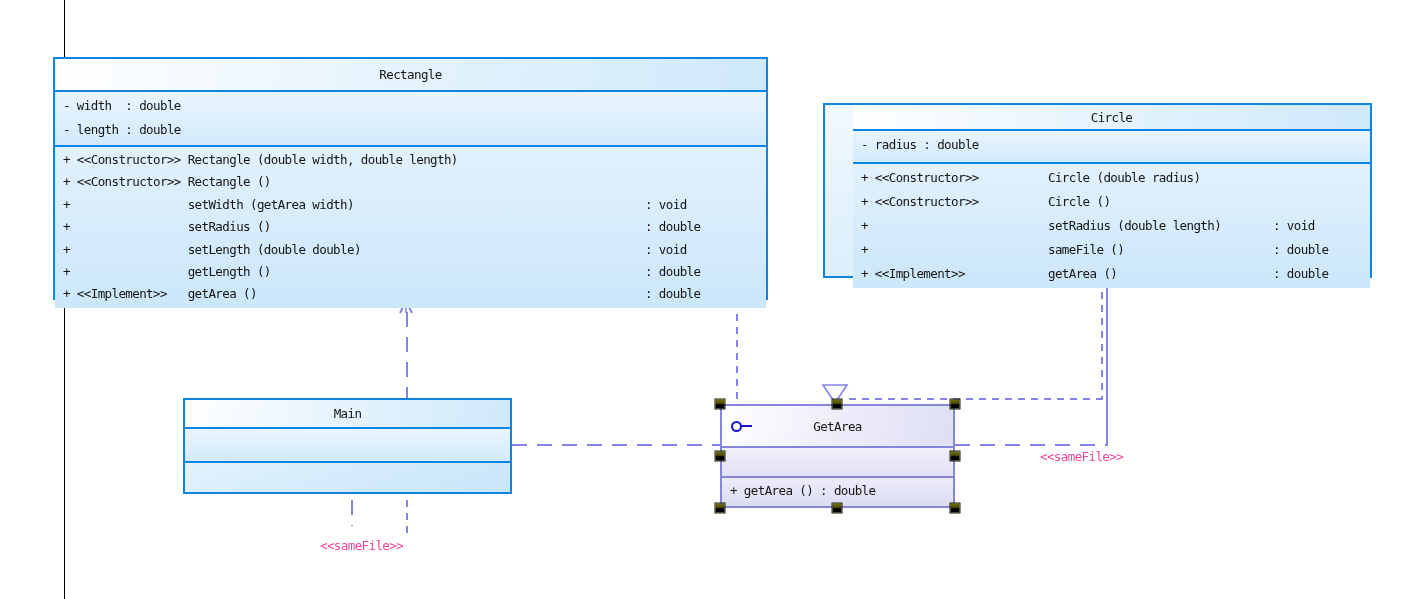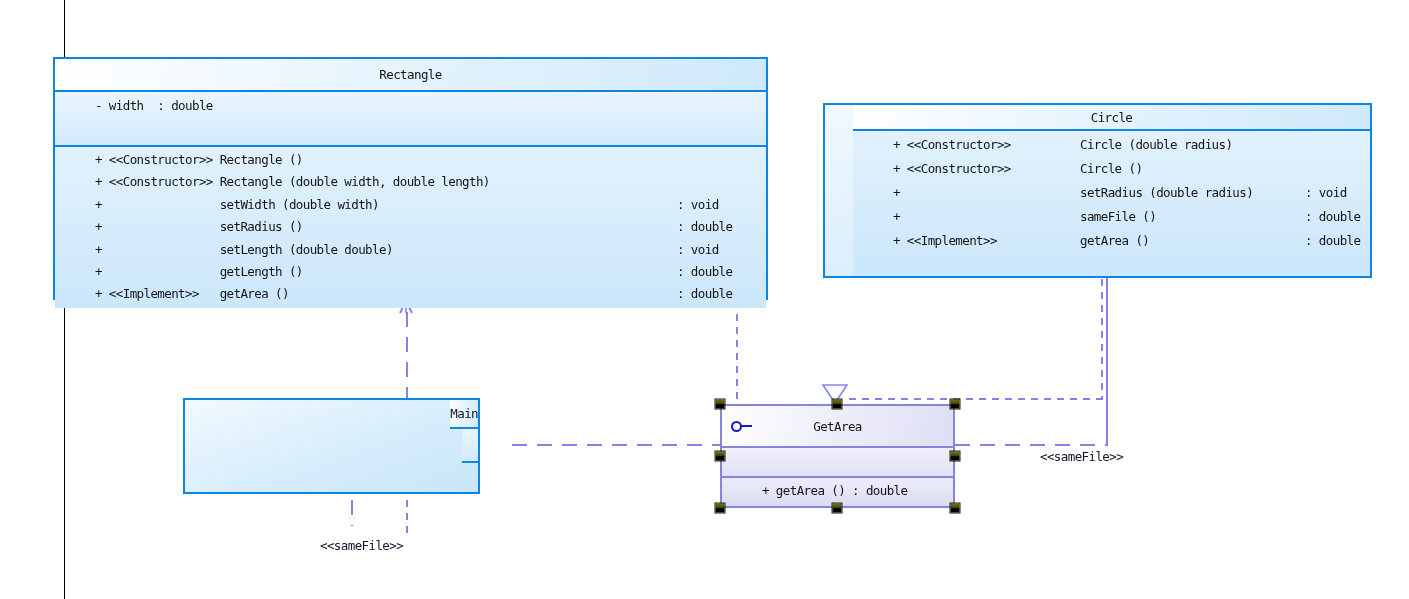--- a/index.html
+++ b/index.html
@@ -22,21 +22,21 @@
   .cls .title{
     flex:0 0 auto; display:flex; align-items:center; justify-content:center;
     border-bottom:2px solid #0d86e3;
     background:linear-gradient(100deg,#ffffff 0%,#e7f4fd 45%,#cfe9fb 100%);
     position:relative;
   }
   .cls .attrs{ flex:0 0 auto; border-bottom:2px solid #0d86e3; padding:2px 8px;
     background:linear-gradient(180deg,#e9f5fe 0%,#d2eafb 100%);}
   .cls .methods{ flex:1 1 auto; padding:2px 8px;
     background:linear-gradient(180deg,#e2f1fd 0%,#cbe7fa 100%);}
-  .row{ position:relative; white-space:pre;margin-left:32px; }
+  .row{ position:relative; white-space:pre; }
 
   
   .iface{ border-color:#8585d9;
     background:linear-gradient(160deg,#fbfbfe 0%,#e3e3f7 60%,#d9d9f3 100%);}
   .iface .title{ border-bottom:2px solid #8585d9;
     background:linear-gradient(100deg,#ffffff 0%,#ededfa 50%,#dfdff5 100%);text-align:right;}
   .iface .attrs{ border-bottom:2px solid #8585d9;
     background:linear-gradient(180deg,#f0f0fb 0%,#e2e2f6 100%);}
   .iface .methods{ background:linear-gradient(180deg,#ececf9 0%,#dcdcf4 100%);}
 
@@ -46,21 +46,21 @@
   .c-rect .attrs{ height:49px; line-height:24px; }
   .c-rect .methods{ line-height:22.4px; }
   .c-rect .ret{ position:absolute; left:582px; top:0; }
 
   .c-circle { left:823px; top:103px;  width:549px; height:175px;padding-left:28px; }
   .c-circle .title{ height:24px; }
   .c-circle .attrs{ height:27px; line-height:24px; }
   .c-circle .methods{ line-height:24px; }
   .c-circle .ret{ position:absolute; left:412px; top:0; }
 
-  .c-main   { left:183px; top:398px; width:297px; height:96px;align-items:flex-end; }
+  .c-main   { left:183px; top:398px; width:329px; height:96px; }
   .c-main .title{ height:27px; }
   .c-main .attrs{ height:28px; }
   .c-main .methods{ padding-top:8px; }
 
   .c-iface  { left:720px; top:404px; width:235px; height:104px; }
   .c-iface .title{ height:40px; }
   .c-iface .attrs{ height:24px; }
   .c-iface .methods{ padding-top:5px; }
 
   
@@ -80,21 +80,21 @@
   .dashL-h{ background:repeating-linear-gradient(to right,#8484e8 0 15px,transparent 15px 25px); }
   .arrowhead{ position:absolute; width:16px; height:14px; }
   .tri{ position:absolute; width:28px; height:20px; }
 
   
   .handle{ position:absolute; width:11px; height:11px;
     transform:translate(-50%,-50%);
     background:linear-gradient(180deg,#73730c 0%,#4d4d08 42%,#000 58%,#000 100%);
     border:1px solid #1c1c00; box-sizing:border-box;}
 
-  .edge-label{ position:absolute; white-space:pre; color:#0f172a; }
+  .edge-label{ position:absolute; white-space:pre; color:#ec4899; }
 </style>
 </head>
 <body>
 
 <div id="canvas">
 
   <div class="page-line"></div>
 
   <div class="vline dashL-v" style="left:406px; top:312px; height:86px;"></div>
   <svg class="arrowhead" style="left:398px; top:300px;" viewBox="0 0 16 14">
@@ -123,38 +123,42 @@
   <div class="vline dashL-v" style="left:351px; top:500px; height:26px;"></div>
   <div class="vline dashS-v" style="left:406px; top:500px; height:37px;"></div>
 
   <div class="edge-label" style="left:320px; top:538px;">&lt;&lt;sameFile&gt;&gt;</div>
   <div class="edge-label" style="left:1040px; top:449px;">&lt;&lt;sameFile&gt;&gt;</div>
 
   <div class="cls c-rect">
     <div class="title">Rectangle</div>
     <div class="attrs">
       <div class="row">- width  : double</div>
+      <div class="row">- length : double</div>
     </div>
     <div class="methods">
+      <div class="row"><span>+ &lt;&lt;Constructor&gt;&gt; Rectangle (double width, double length)</span><span class="ret"></span></div>
       <div class="row"><span>+ &lt;&lt;Constructor&gt;&gt; Rectangle ()</span><span class="ret"></span></div>
-      <div class="row"><span>+ &lt;&lt;Constructor&gt;&gt; Rectangle (double width, double length)</span><span class="ret"></span></div>
-      <div class="row"><span>+                 setWidth (double width)</span><span class="ret">: void</span></div>
+      <div class="row"><span>+                 setWidth (getArea width)</span><span class="ret">: void</span></div>
       <div class="row"><span>+                 setRadius ()</span><span class="ret">: double</span></div>
       <div class="row"><span>+                 setLength (double double)</span><span class="ret">: void</span></div>
       <div class="row"><span>+                 getLength ()</span><span class="ret">: double</span></div>
       <div class="row"><span>+ &lt;&lt;Implement&gt;&gt;   getArea ()</span><span class="ret">: double</span></div>
     </div>
   </div>
 
   <div class="cls c-circle">
     <div class="title">Circle</div>
+    <div class="attrs">
+      <div class="row">- radius : double</div>
+    </div>
     <div class="methods">
       <div class="row"><span>+ &lt;&lt;Constructor&gt;&gt;          Circle (double radius)</span><span class="ret"></span></div>
       <div class="row"><span>+ &lt;&lt;Constructor&gt;&gt;          Circle ()</span><span class="ret"></span></div>
-      <div class="row"><span>+                          setRadius (double radius)</span><span class="ret">: void</span></div>
+      <div class="row"><span>+                          setRadius (double length)</span><span class="ret">: void</span></div>
       <div class="row"><span>+                          sameFile ()</span><span class="ret">: double</span></div>
       <div class="row"><span>+ &lt;&lt;Implement&gt;&gt;            getArea ()</span><span class="ret">: double</span></div>
     </div>
   </div>
 
   <div class="cls c-main">
     <div class="title">Main</div>
     <div class="attrs"></div>
   </div>
 

